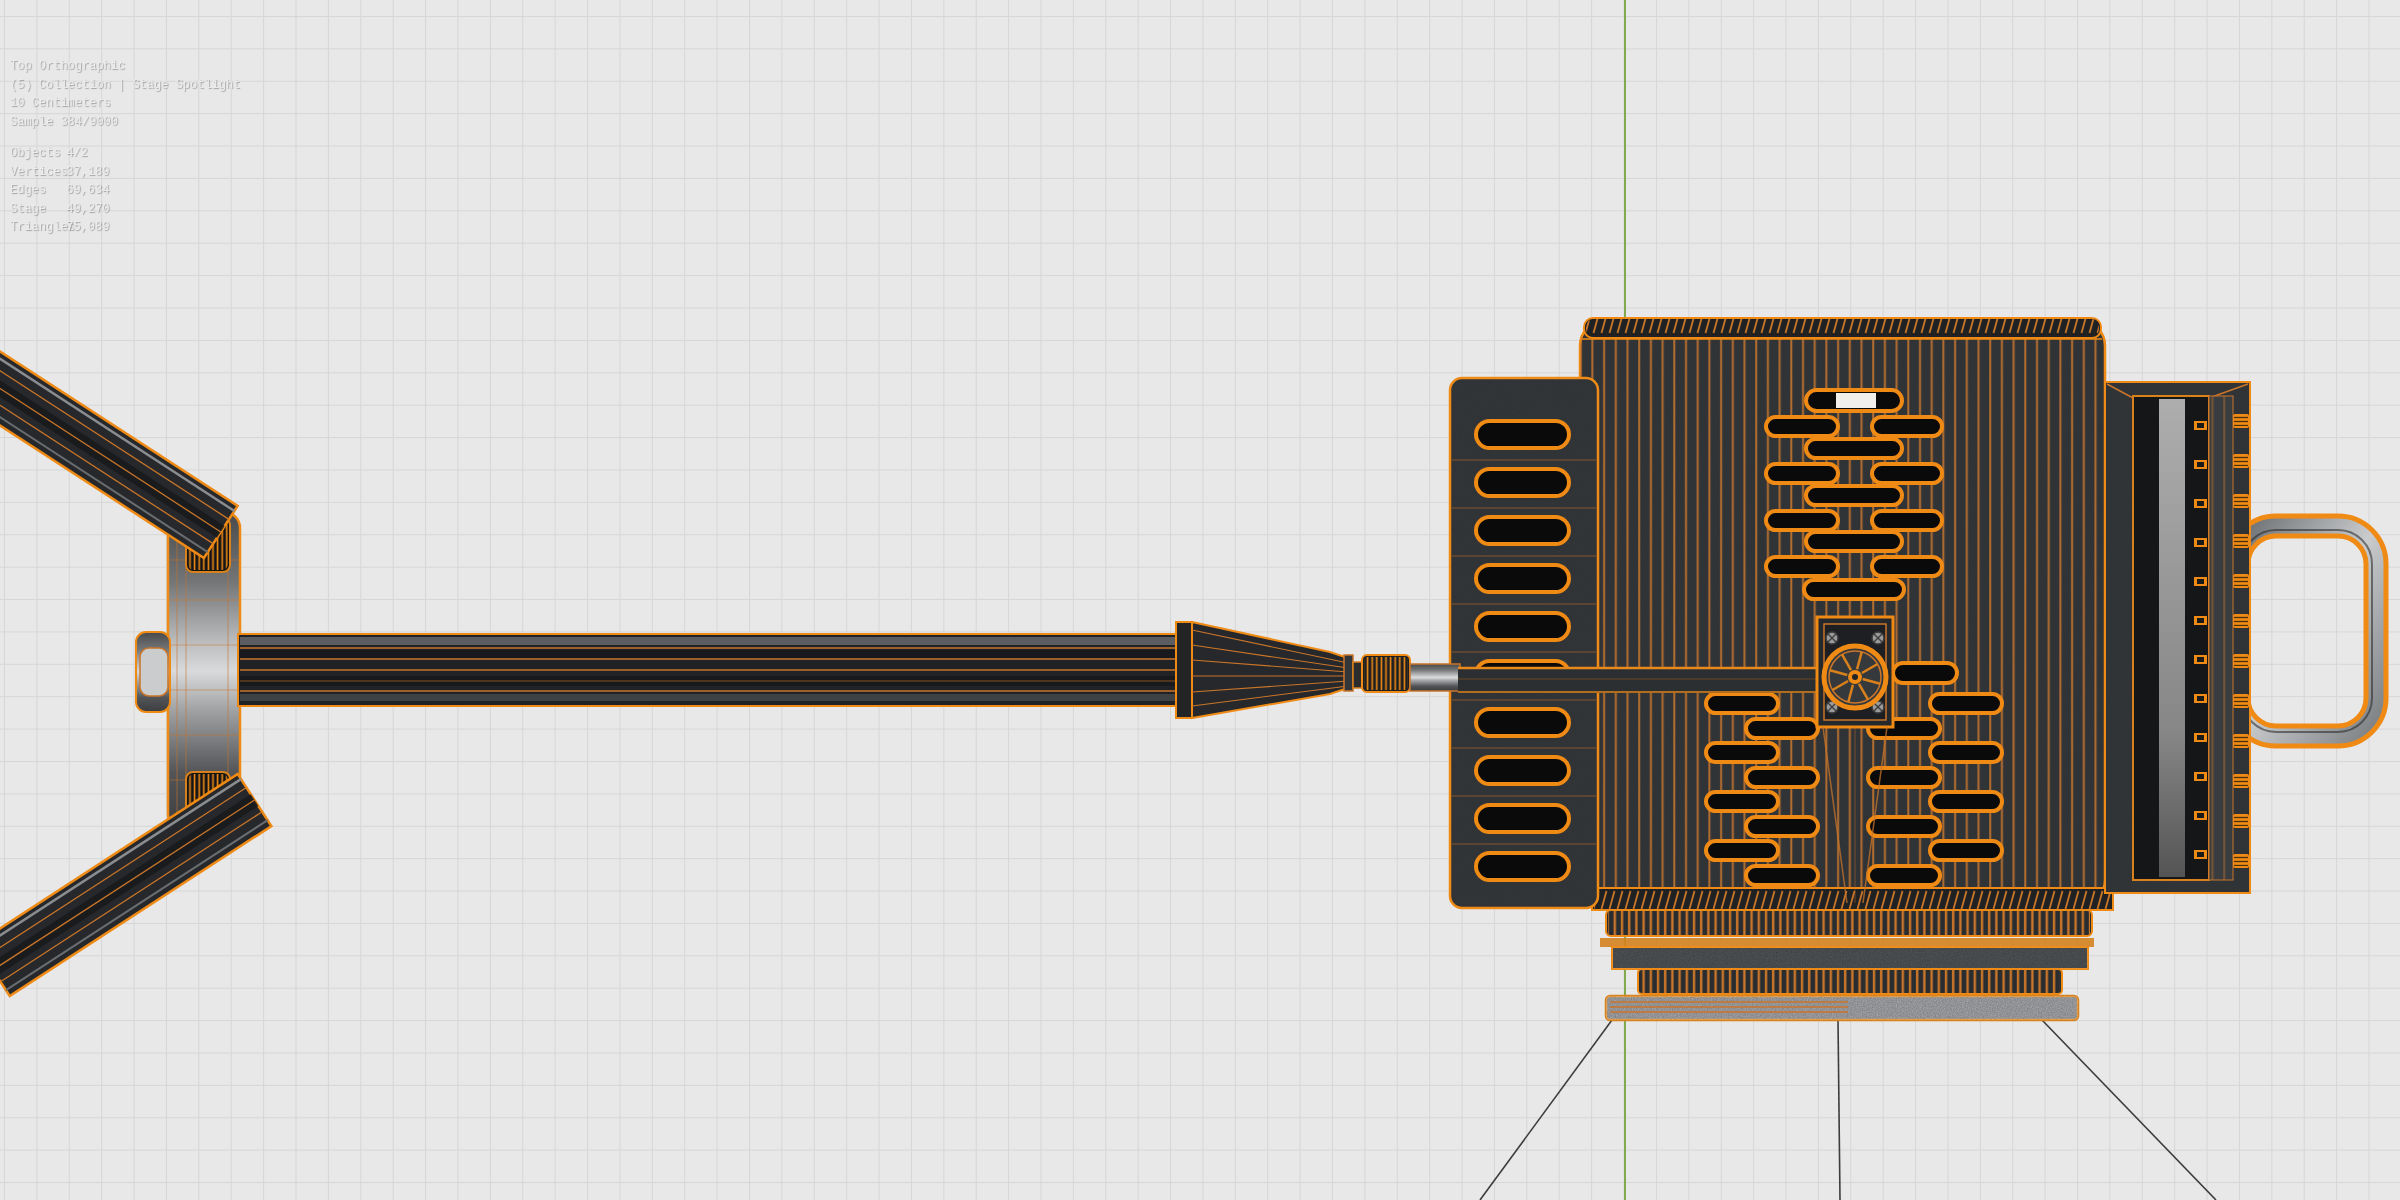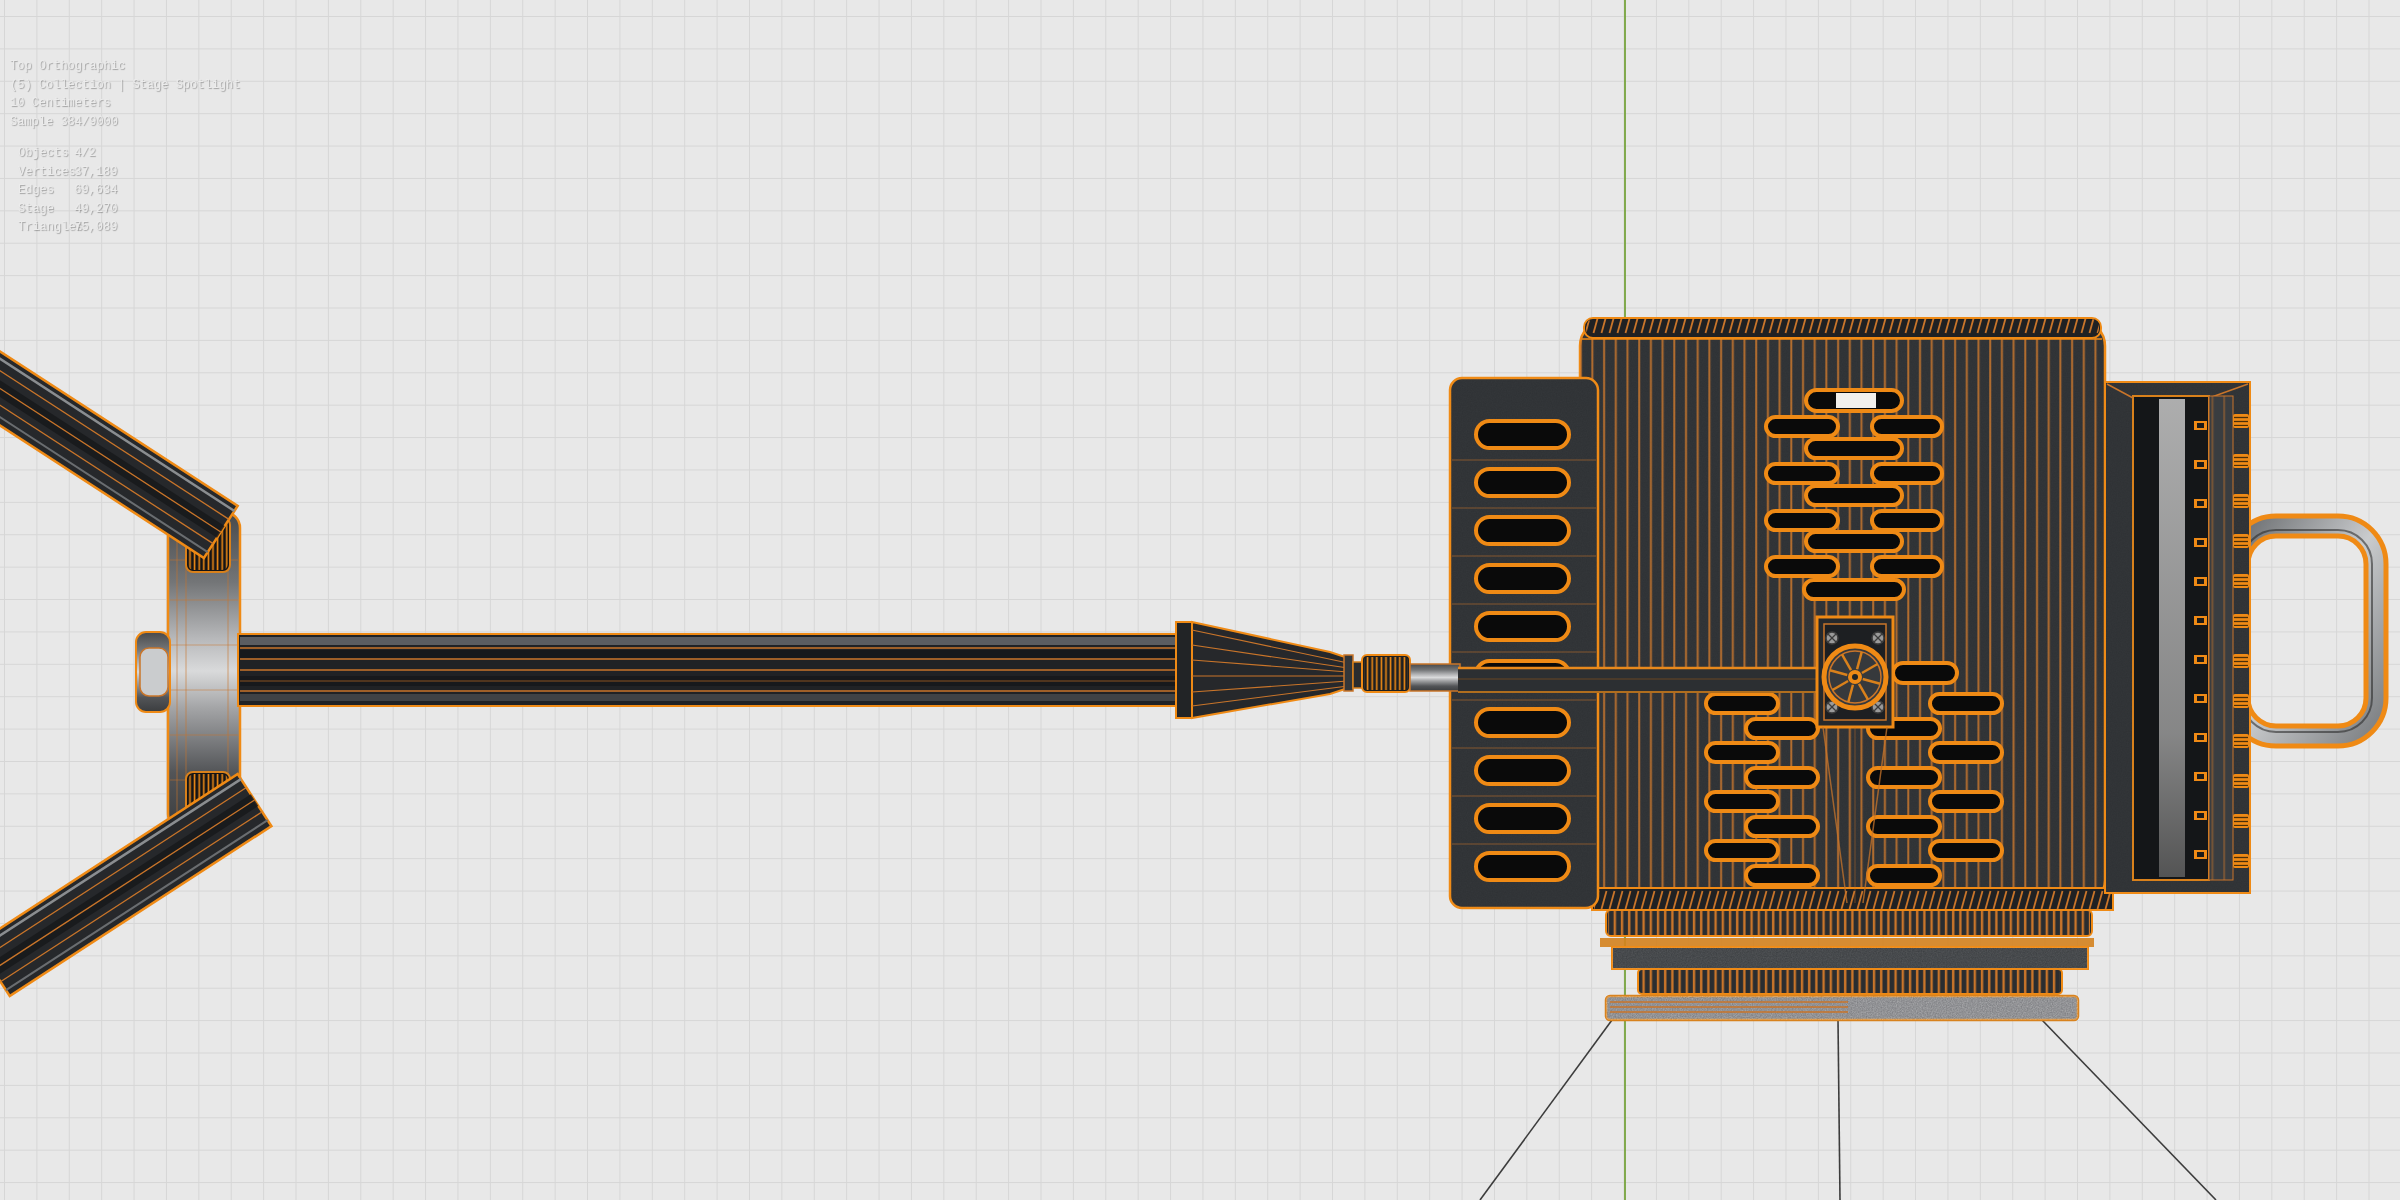--- a/index.html
+++ b/index.html
@@ -23,21 +23,21 @@
   svg.model{position:absolute;left:0;top:0;}
   
   .hud{
     position:absolute;left:10px;top:57px;
     color:var(--hudText,#ececec);
     font-size:12px;line-height:18.5px;
     text-shadow:1px 1px 1px rgba(0,0,0,.30);
     white-space:nowrap;user-select:none;font-family:Liberation Mono, monospace;
   }
   .hud .gap{height:13px;}
-  .hud-row .hud-label{display:inline-block;width:49px;margin-left:8px;}
+  .hud-row .hud-label{display:inline-block;width:49px;}
   
   .selS{stroke:var(--sel,#ef8a15);}
   .selF{fill:var(--sel,#ef8a15);}
   .wmS{stroke:var(--wirem,#c9752a);}
   .bodyF{fill:var(--bodyDark,#2e3134);}
   .slotF{fill:var(--slotBlack,#0a0a0a);}
 </style>
 </head>
 <body>
 

